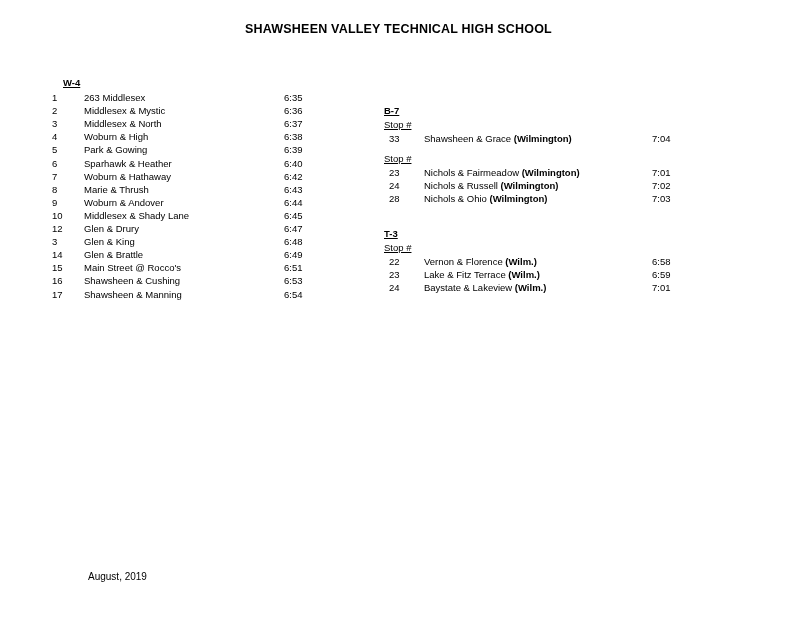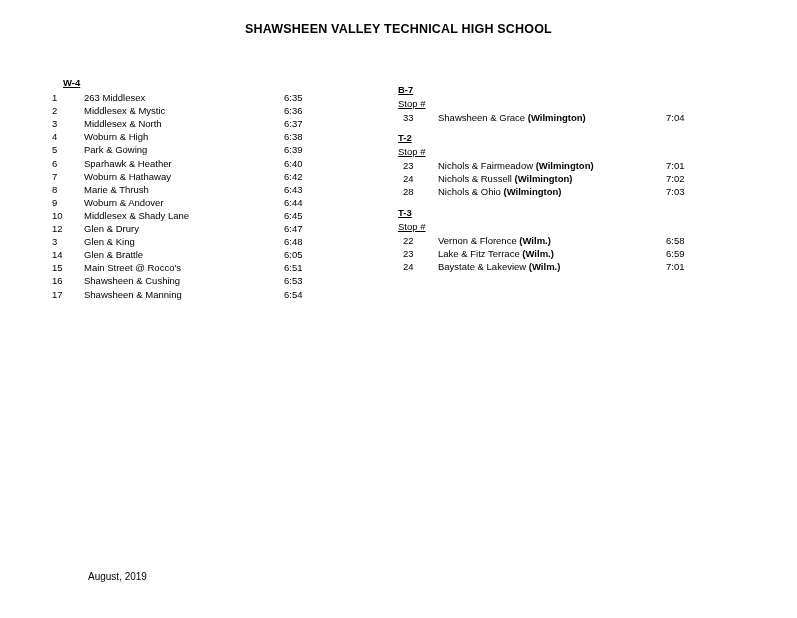--- a/index.html
+++ b/index.html
@@ -86,21 +86,21 @@
 
   
   #block-w4 { left: 52px; top: 76px; width: 320px; }
   #block-w4 .route-title { margin-left: 11px; }
   #block-w4 .col-num { width: 24px; }
   #block-w4 .col-name { left: 32px; }
   #block-w4 .col-time { left: 232px; }
   #block-w4 .stops { margin-top: 2px; }
 
   
-  .right-block { left: 398px; width: 360px; }
+  .right-block { left: 384px; width: 360px; margin-top: 21px; }
   .right-block .col-num { left: 5px; width: 26px; }
   .right-block .col-name { left: 40px; }
   .right-block .col-time { left: 268px; }
   .right-block .stops { margin-top: 1px; }
 
   #block-b7 { top: 83px; }
   #block-t2 { top: 131px; }
   #block-t3 { top: 206px; }
 
   .town { font-weight: bold; }
@@ -180,21 +180,21 @@
         <span class="col-time">6:47</span>
       </div>
       <div class="stop-row">
         <span class="col-num">3</span>
         <span class="col-name">Glen &amp; King</span>
         <span class="col-time">6:48</span>
       </div>
       <div class="stop-row">
         <span class="col-num">14</span>
         <span class="col-name">Glen &amp; Brattle</span>
-        <span class="col-time">6:05</span>
+        <span class="col-time">6:49</span>
       </div>
       <div class="stop-row">
         <span class="col-num">15</span>
         <span class="col-name">Main Street @ Rocco's</span>
         <span class="col-time">6:51</span>
       </div>
       <div class="stop-row">
         <span class="col-num">16</span>
         <span class="col-name">Shawsheen &amp; Cushing</span>
         <span class="col-time">6:53</span>
@@ -213,21 +213,20 @@
     <div class="stops">
       <div class="stop-row">
         <span class="col-num">33</span>
         <span class="col-name"><span>Shawsheen &amp; Grace </span><span class="town">(Wilmington)</span></span>
         <span class="col-time">7:04</span>
       </div>
     </div>
   </div>
 
   <div class="route-block right-block" id="block-t2">
-    <div class="route-title">T-2</div>
     <div class="stop-hash">Stop #</div>
     <div class="stops">
       <div class="stop-row">
         <span class="col-num">23</span>
         <span class="col-name"><span>Nichols &amp; Fairmeadow </span><span class="town">(Wilmington)</span></span>
         <span class="col-time">7:01</span>
       </div>
       <div class="stop-row">
         <span class="col-num">24</span>
         <span class="col-name"><span>Nichols &amp; Russell </span><span class="town">(Wilmington)</span></span>

